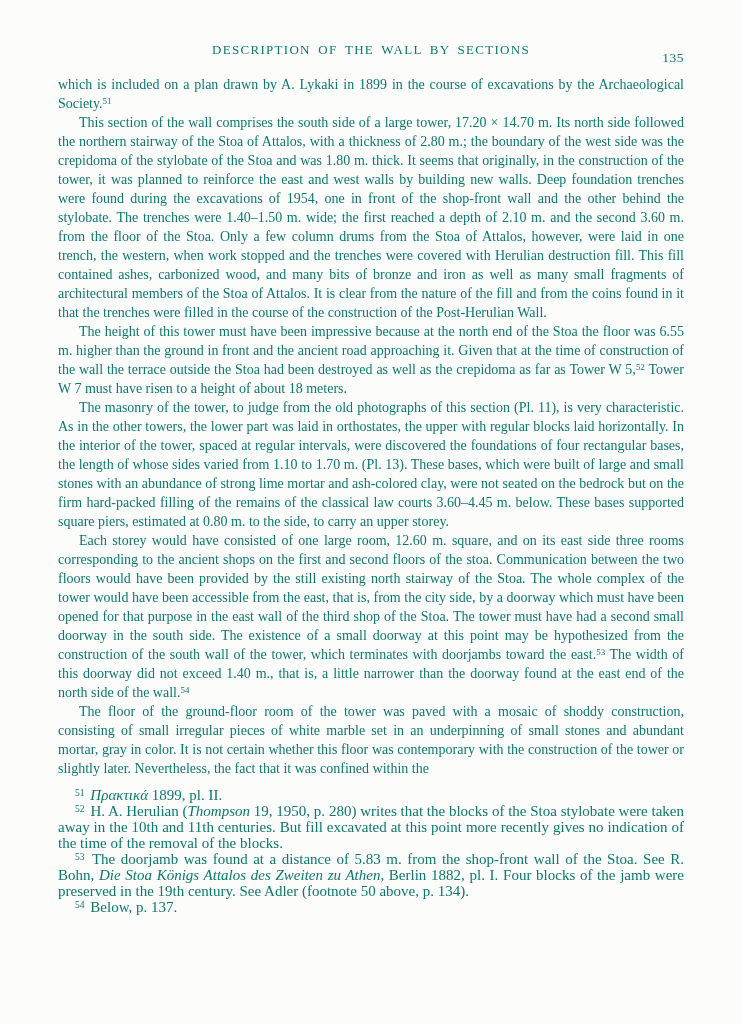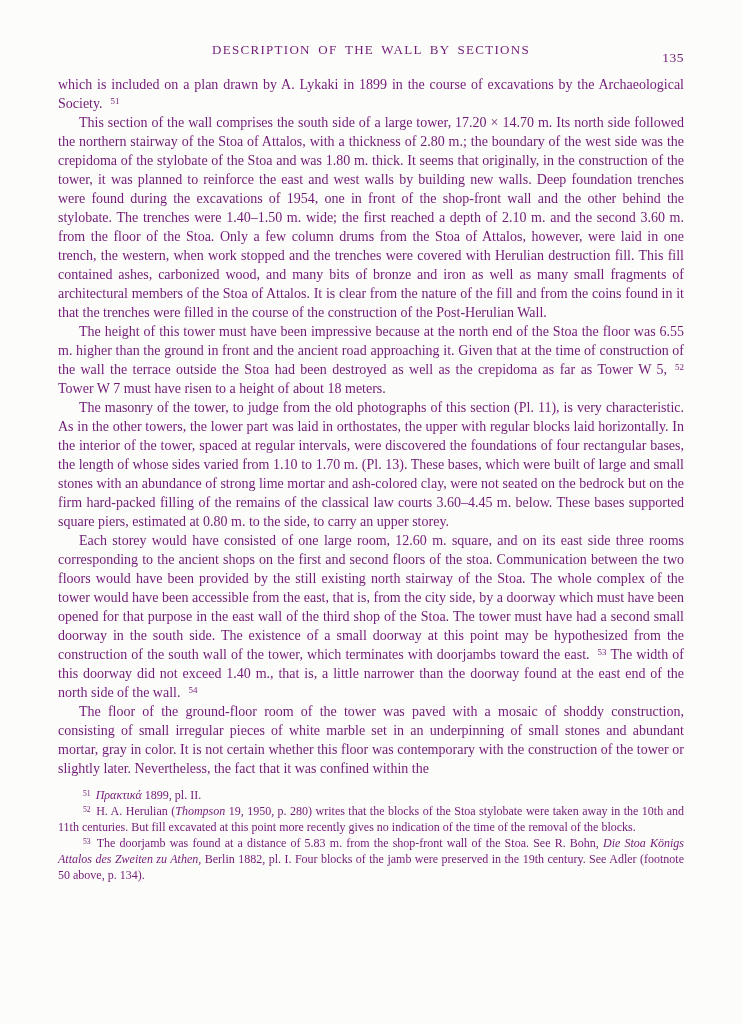--- a/index.html
+++ b/index.html
@@ -1,21 +1,21 @@
 <!DOCTYPE html>
 <html><head>
 <meta charset="utf-8">
 <style>
   * { margin: 0; padding: 0; box-sizing: border-box; }
   html, body { width: 742px; height: 1024px; background: #e9e7e2; }
   .page {
     width: 742px;
     height: 1024px;
     background: #fcfcfa;
-    color: #701a75;
+    color: #0f766e;
     padding: 42px 58px 0 58px;
     font-family: "Liberation Serif", "DejaVu Serif", serif;
     overflow: hidden;
   }
   .page-header {
     position: relative;
     text-align: center;
     font-size: 13px;
     letter-spacing: 1.3px;
     word-spacing: 3px;
@@ -37,25 +37,24 @@
     text-align: justify;
   }
   .para { text-indent: 0; }
   .para.indent { text-indent: 21px; }
   sup {
     font-size: 64%;
     vertical-align: baseline;
     position: relative;
     top: -0.45em;
     line-height: 0;
-    margin-left: 8px;
   }
   .footnotes {
     margin-top: 9px;
-    font-size: 12px;
+    font-size: 15px;
     line-height: 16px;
     text-align: justify;
   }
   .footnote { text-indent: 17px; }
   .footnote sup { margin-right: 2px; }
 </style>
 </head>
 <body>
 
 <div class="page">
@@ -68,14 +67,15 @@
       <p class="para indent"><span>This section of the wall comprises the south side of a large tower, 17.20 × 14.70 m. Its north side followed the northern stairway of the Stoa of Attalos, with a thickness of 2.80 m.; the boundary of the west side was the crepidoma of the stylobate of the Stoa and was 1.80 m. thick. It seems that originally, in the construction of the tower, it was planned to reinforce the east and west walls by building new walls. Deep foundation trenches were found during the excavations of 1954, one in front of the shop-front wall and the other behind the stylobate. The trenches were 1.40–1.50 m. wide; the first reached a depth of 2.10 m. and the second 3.60 m. from the floor of the Stoa. Only a few column drums from the Stoa of Attalos, however, were laid in one trench, the western, when work stopped and the trenches were covered with Herulian destruction fill. This fill contained ashes, carbonized wood, and many bits of bronze and iron as well as many small fragments of architectural members of the Stoa of Attalos. It is clear from the nature of the fill and from the coins found in it that the trenches were filled in the course of the construction of the Post-Herulian Wall.</span></p>
       <p class="para indent"><span>The height of this tower must have been impressive because at the north end of the Stoa the floor was 6.55 m. higher than the ground in front and the ancient road approaching it. Given that at the time of construction of the wall the terrace outside the Stoa had been destroyed as well as the crepidoma as far as Tower W 5,</span><sup>52</sup><span> Tower W 7 must have risen to a height of about 18 meters.</span></p>
       <p class="para indent"><span>The masonry of the tower, to judge from the old photographs of this section (Pl. 11), is very characteristic. As in the other towers, the lower part was laid in orthostates, the upper with regular blocks laid horizontally. In the interior of the tower, spaced at regular intervals, were discovered the foundations of four rectangular bases, the length of whose sides varied from 1.10 to 1.70 m. (Pl. 13). These bases, which were built of large and small stones with an abundance of strong lime mortar and ash-colored clay, were not seated on the bedrock but on the firm hard-packed filling of the remains of the classical law courts 3.60–4.45 m. below. These bases supported square piers, estimated at 0.80 m. to the side, to carry an upper storey.</span></p>
       <p class="para indent"><span>Each storey would have consisted of one large room, 12.60 m. square, and on its east side three rooms corresponding to the ancient shops on the first and second floors of the stoa. Communication between the two floors would have been provided by the still existing north stairway of the Stoa. The whole complex of the tower would have been accessible from the east, that is, from the city side, by a doorway which must have been opened for that purpose in the east wall of the third shop of the Stoa. The tower must have had a second small doorway in the south side. The existence of a small doorway at this point may be hypothesized from the construction of the south wall of the tower, which terminates with doorjambs toward the east.</span><sup>53</sup><span> The width of this doorway did not exceed 1.40 m., that is, a little narrower than the doorway found at the east end of the north side of the wall.</span><sup>54</sup></p>
       <p class="para indent"><span>The floor of the ground-floor room of the tower was paved with a mosaic of shoddy construction, consisting of small irregular pieces of white marble set in an underpinning of small stones and abundant mortar, gray in color. It is not certain whether this floor was contemporary with the construction of the tower or slightly later. Nevertheless, the fact that it was confined within the</span></p>
     </main>
   <section class="footnotes">
       <p class="footnote"><sup>51</sup> <i>Πρακτικά</i><span> 1899, pl. II.</span></p>
       <p class="footnote"><sup>52</sup> <span>H. A. Herulian (</span><i>Thompson</i><span> 19, 1950, p. 280) writes that the blocks of the Stoa stylobate were taken away in the 10th and 11th centuries. But fill excavated at this point more recently gives no indication of the time of the removal of the blocks.</span></p>
       <p class="footnote"><sup>53</sup> <span>The doorjamb was found at a distance of 5.83 m. from the shop-front wall of the Stoa. See R. Bohn, </span><i>Die Stoa Königs Attalos des Zweiten zu Athen</i><span>, Berlin 1882, pl. I. Four blocks of the jamb were preserved in the 19th century. See Adler (footnote 50 above, p. 134).</span></p>
+      <p class="footnote"><sup>54</sup> <span>Below, p. 137.</span></p>
     </section>
 </div>
 
 </body></html>

